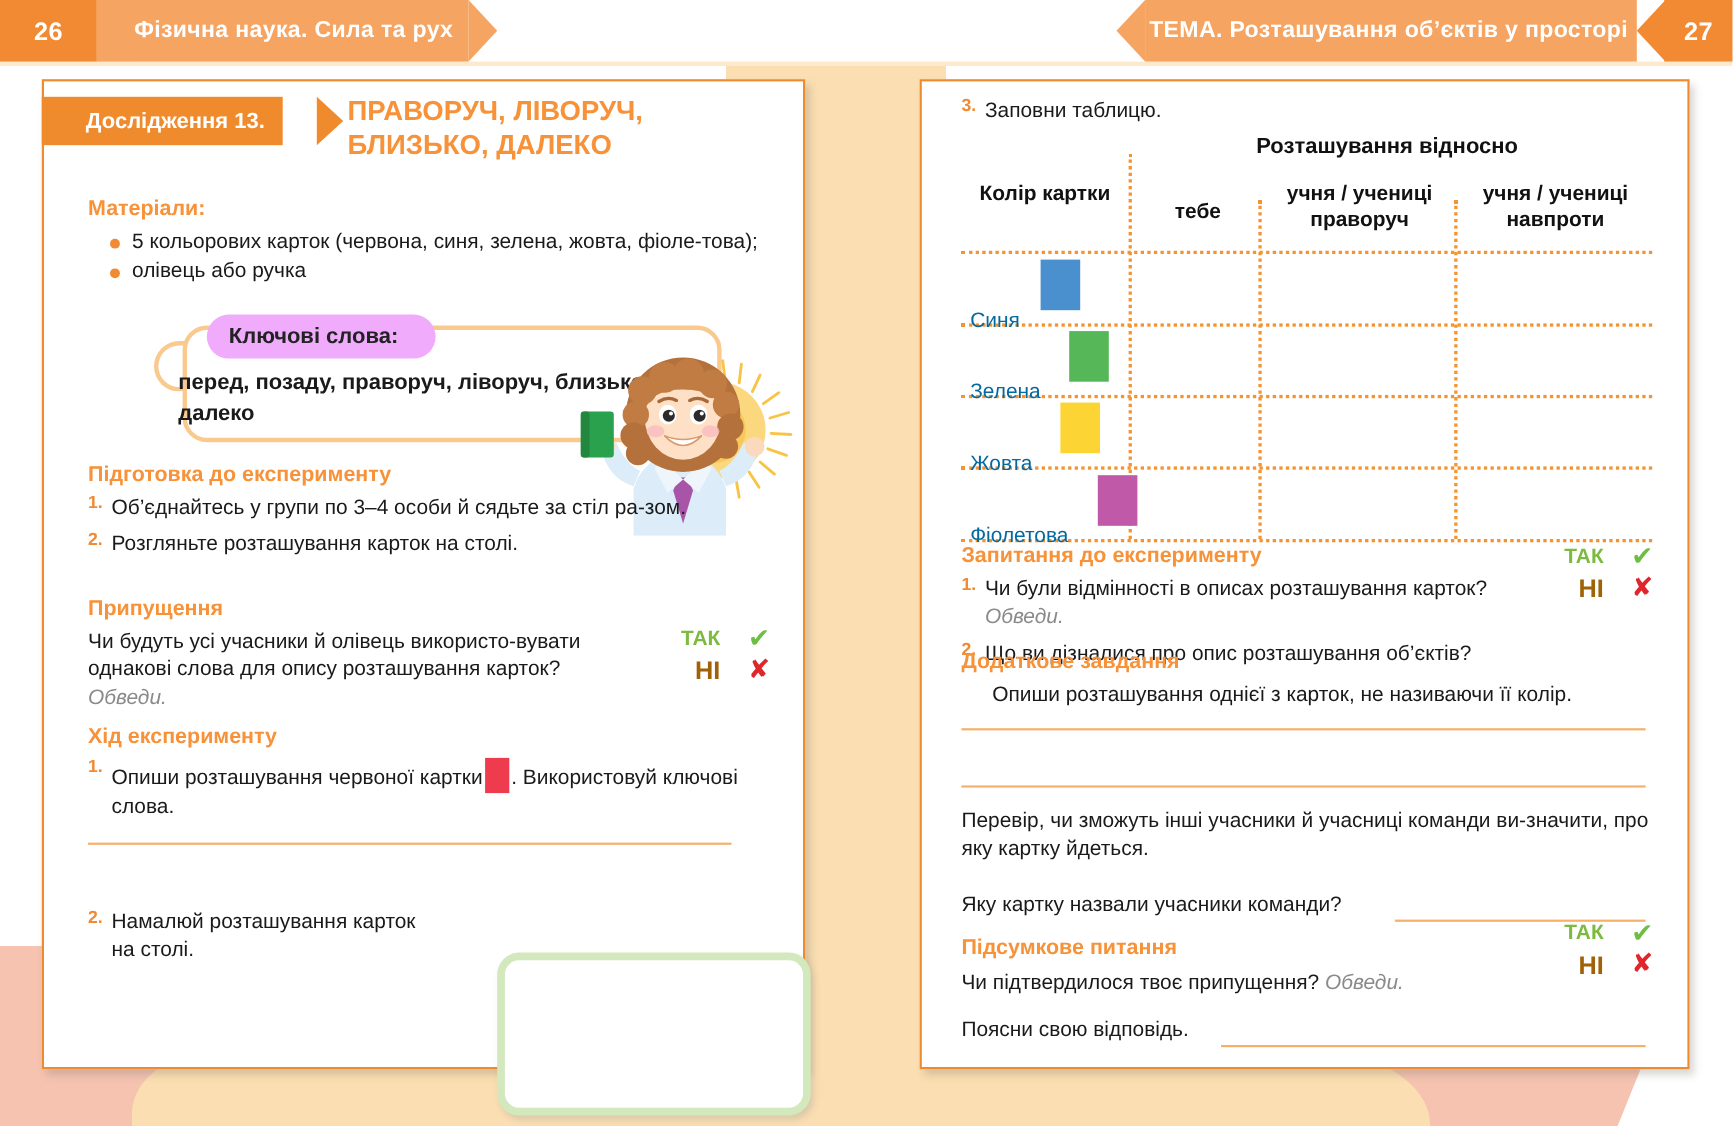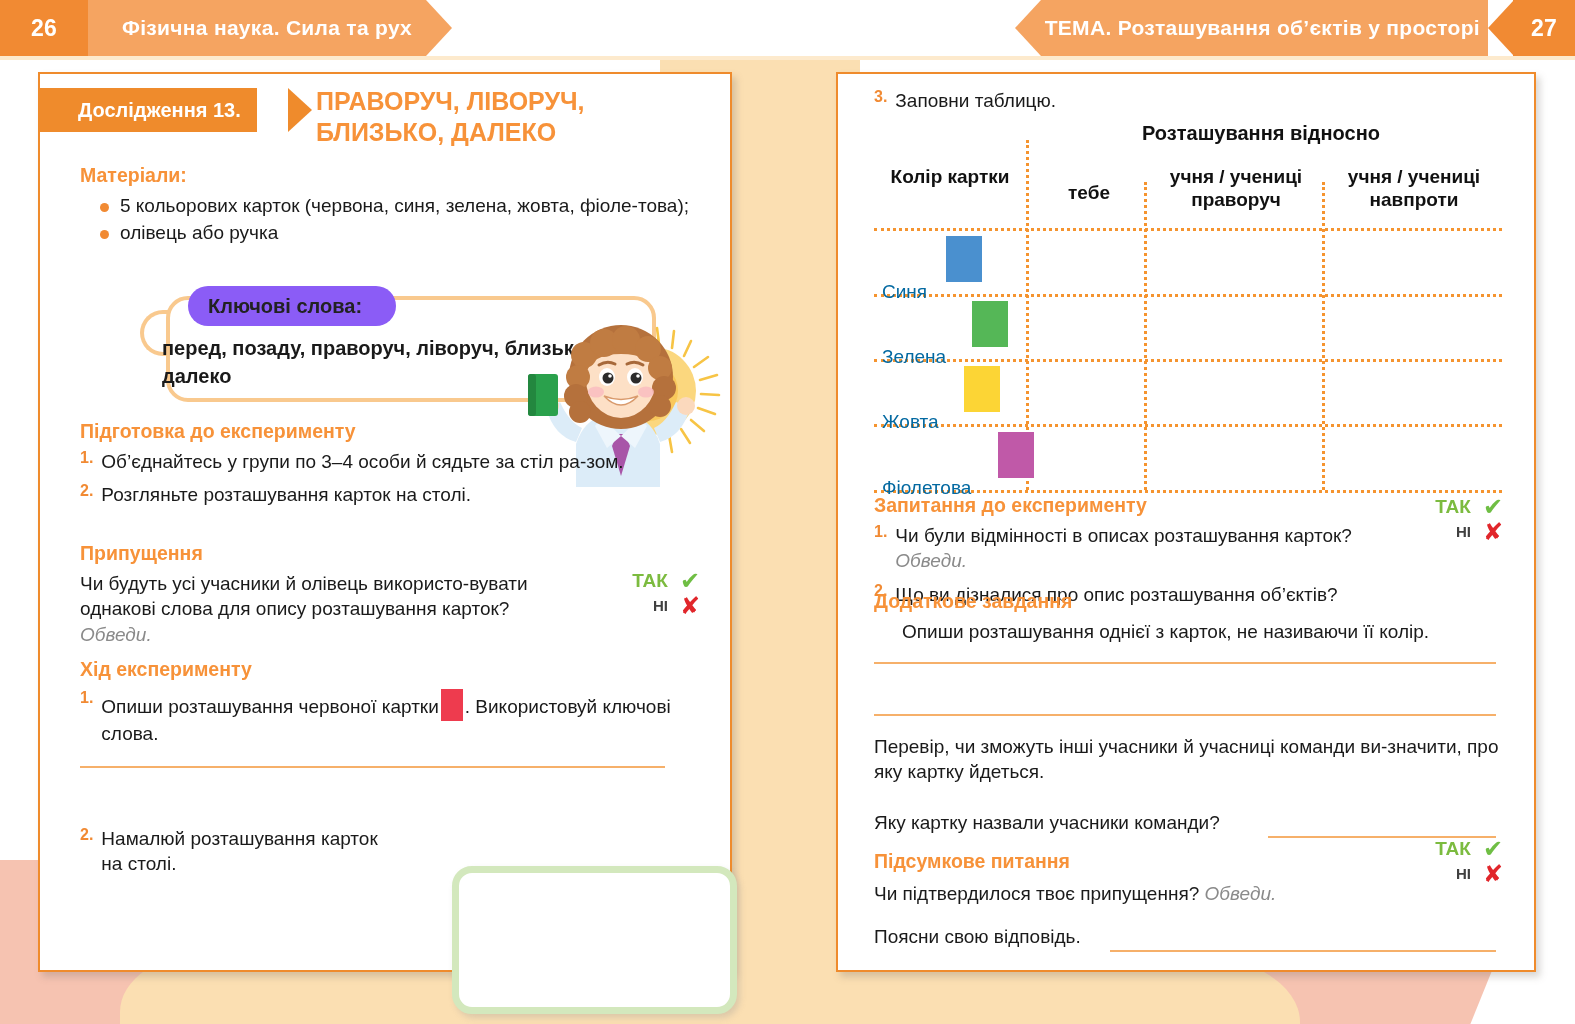--- a/index.html
+++ b/index.html
@@ -134,41 +134,41 @@
   }
 
   
   .kw-wrap { position: absolute; left: 100px; top: 214px; width: 520px; height: 120px; }
   .kw-body {
     position: absolute; left: 26px; top: 8px; width: 490px; height: 106px;
     border: 4px solid #f9c98e; border-radius: 22px; background: #fff;
   }
   .kw-tab {
     position: absolute; left: 48px; top: -2px; height: 40px;
-    background: #8b5cf6; border-radius: 20px; padding: 0 34px 0 20px;
+    background: #f0abfc; border-radius: 20px; padding: 0 34px 0 20px;
     display: flex; align-items: center; font-weight: bold; font-size: 20px; color: #222;
   }
   .kw-loop {
     position: absolute; left: 0px; top: 22px; width: 44px; height: 46px;
     border: 4px solid #f9c98e; border-right: none;
     border-radius: 24px 0 0 24px; background: transparent;
   }
   .kw-words {
     position: absolute; left: 22px; top: 46px; width: 430px;
     font-weight: bold; font-size: 20px; line-height: 1.4; color: #1a1a1a;
   }
 
   
   .girl { position: absolute; left: 474px; top: 248px; width: 230px; height: 165px; }
 
   
   .yesno { position: absolute; text-align: right; line-height: 1.35; }
-  .yesno .row { display: flex; align-items: center; justify-content: flex-end; gap: 12px; }
+  .yesno .row { display: flex; align-items: center; justify-content: flex-end; gap: 25px; }
   .yesno .yes { color: #7cbb3f; font-weight: bold; font-size: 19px; }
-  .yesno .no  { color: #404040; font-weight: bold; font-size: 15px; }
+  .yesno .no  { color: #a16207; font-weight: bold; font-size: 23px; }
   .tick { color: #6fbe44; font-size: 24px; font-weight: bold; line-height: 1; }
   .cross { color: #e1262b; font-size: 24px; font-weight: bold; line-height: 1; }
 
   .rule { background: #f6b06a; height: 2px; }
   .red-card {
     display: inline-block; width: 22px; height: 32px; background: #ee3b4e;
     vertical-align: -8px; margin: 0 2px;
   }
   .draw-box {
     position: absolute; left: 412px; top: 792px; width: 285px; height: 148px;
@@ -228,21 +228,21 @@
 
 <div class="sheet" id="sheet-left">
 
   <div class="lbl-ribbon">
     <span>Дослідження 13.</span>
   </div>
   <div class="lbl-ribbon-tip"></div>
 
   <div class="exp-title">ПРАВОРУЧ, ЛІВОРУЧ, БЛИЗЬКО, ДАЛЕКО</div>
 
-  <div style="position:absolute; left:40px; top:90px; width:620px;">
+  <div style="position:absolute; left:40px; top:104px; width:620px;">
     <div class="sec-head">Матеріали:</div>
     <ul class="mats">
       <li>5 кольорових карток (червона, синя, зелена, жовта, фіоле-това);</li>
       <li>олівець або ручка</li>
     </ul>
   </div>
 
   <div class="kw-wrap">
     <div class="kw-loop"></div>
     <div class="kw-body"></div>

